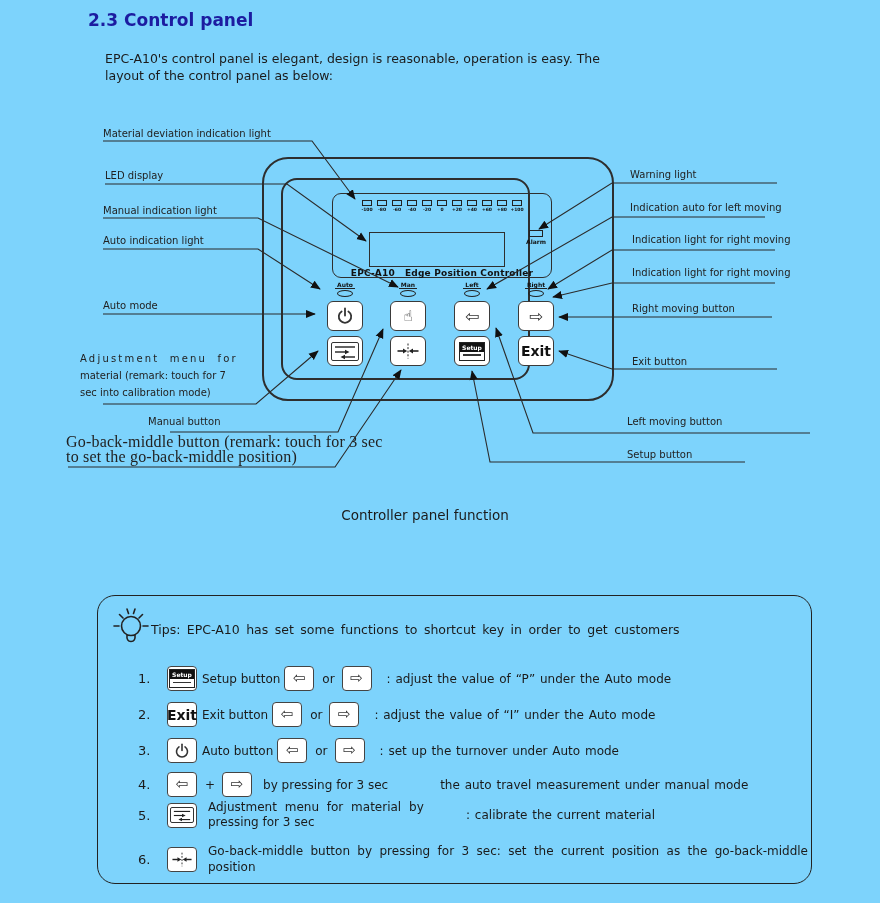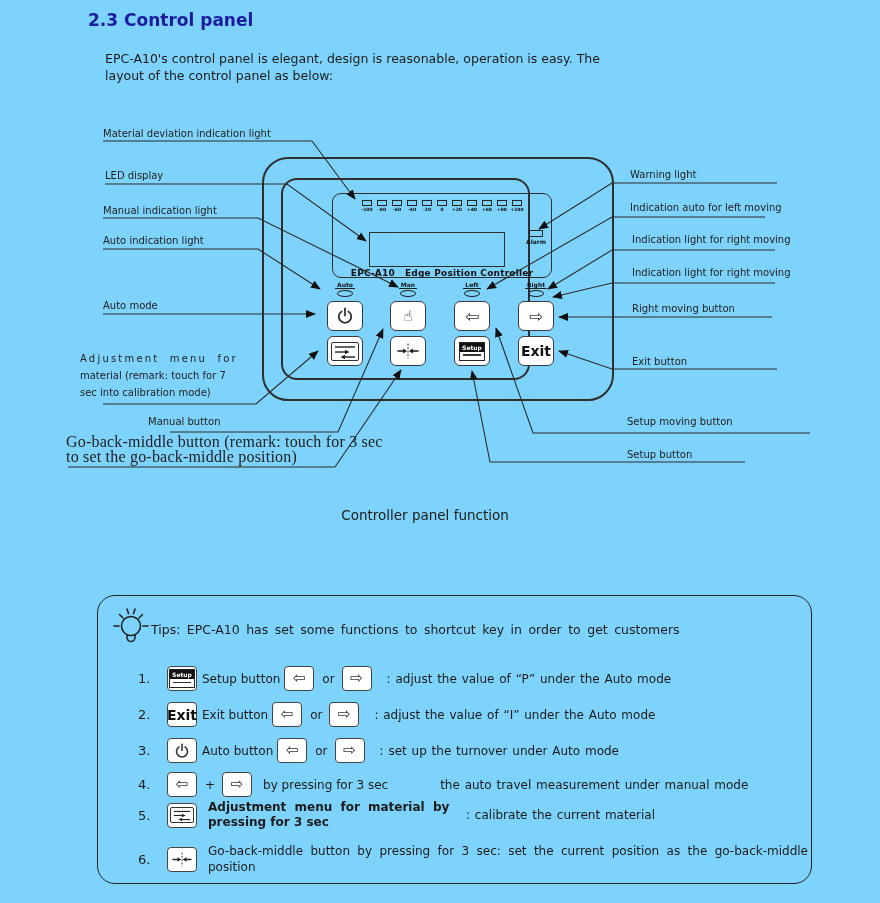--- a/index.html
+++ b/index.html
@@ -54,21 +54,21 @@
   .tips-header{position:absolute;left:53px;top:26px;font-size:12.5px;word-spacing:2.5px;color:#1b1b1b;white-space:nowrap;}
   .bulb{position:absolute;left:12px;top:8px;}
   .trow{position:absolute;left:40px;display:flex;align-items:center;font-size:12px;color:#1b1b1b;}
   .tnum{width:29px;font-size:13px;}
   .mini-btn{width:30px;height:25px;border:1.5px solid #444;border-radius:4px;background:#fff;
             display:flex;align-items:center;justify-content:center;box-sizing:border-box;margin-right:5px;color:#333;}
   .mini-btn .arrow-glyph{font-size:15px;}
   .or{margin:0 7px 0 3px;}
   .tdesc{margin-left:10px;word-spacing:1px;}
   .tlabel{margin-right:4px;}
-  .t5lines{width:248px;line-height:15px;margin-left:6px;font-weight:bold;}
+  .t5lines{width:248px;line-height:15px;margin-left:6px;}
   .t5lines .l1{word-spacing:4px;}
   .t6text{width:600px;white-space:normal;line-height:16px;margin-left:6px;text-align:justify;}
 </style>
 </head>
 <body>
 
 <div class="page">
 
   <h1 class="heading">2.3 Control panel</h1>
 
@@ -118,21 +118,21 @@
     <div>Go-back-middle button (remark: touch for 3 sec</div>
     <div>to set the go-back-middle position)</div>
   </div>
 
   <div class="lbl" style="left:630px;top:167px">Warning light</div>
   <div class="lbl" style="left:630px;top:200px">Indication auto for left moving</div>
   <div class="lbl" style="left:632px;top:232px">Indication light for right moving</div>
   <div class="lbl" style="left:632px;top:265px">Indication light for right moving</div>
   <div class="lbl" style="left:632px;top:301px">Right moving button</div>
   <div class="lbl" style="left:632px;top:354px">Exit button</div>
-  <div class="lbl" style="left:627px;top:414px">Setup moving button</div>
+  <div class="lbl" style="left:627px;top:414px">Left moving button</div>
   <div class="lbl" style="left:627px;top:447px">Setup button</div>
 
   <div class="panel-outer">
     <div class="panel-inner">
 
       <div class="display">
         <div class="scale-row">
           <span class="tick">
               <i class="tick-box"></i>
               <em class="tick-num">-100</em>

